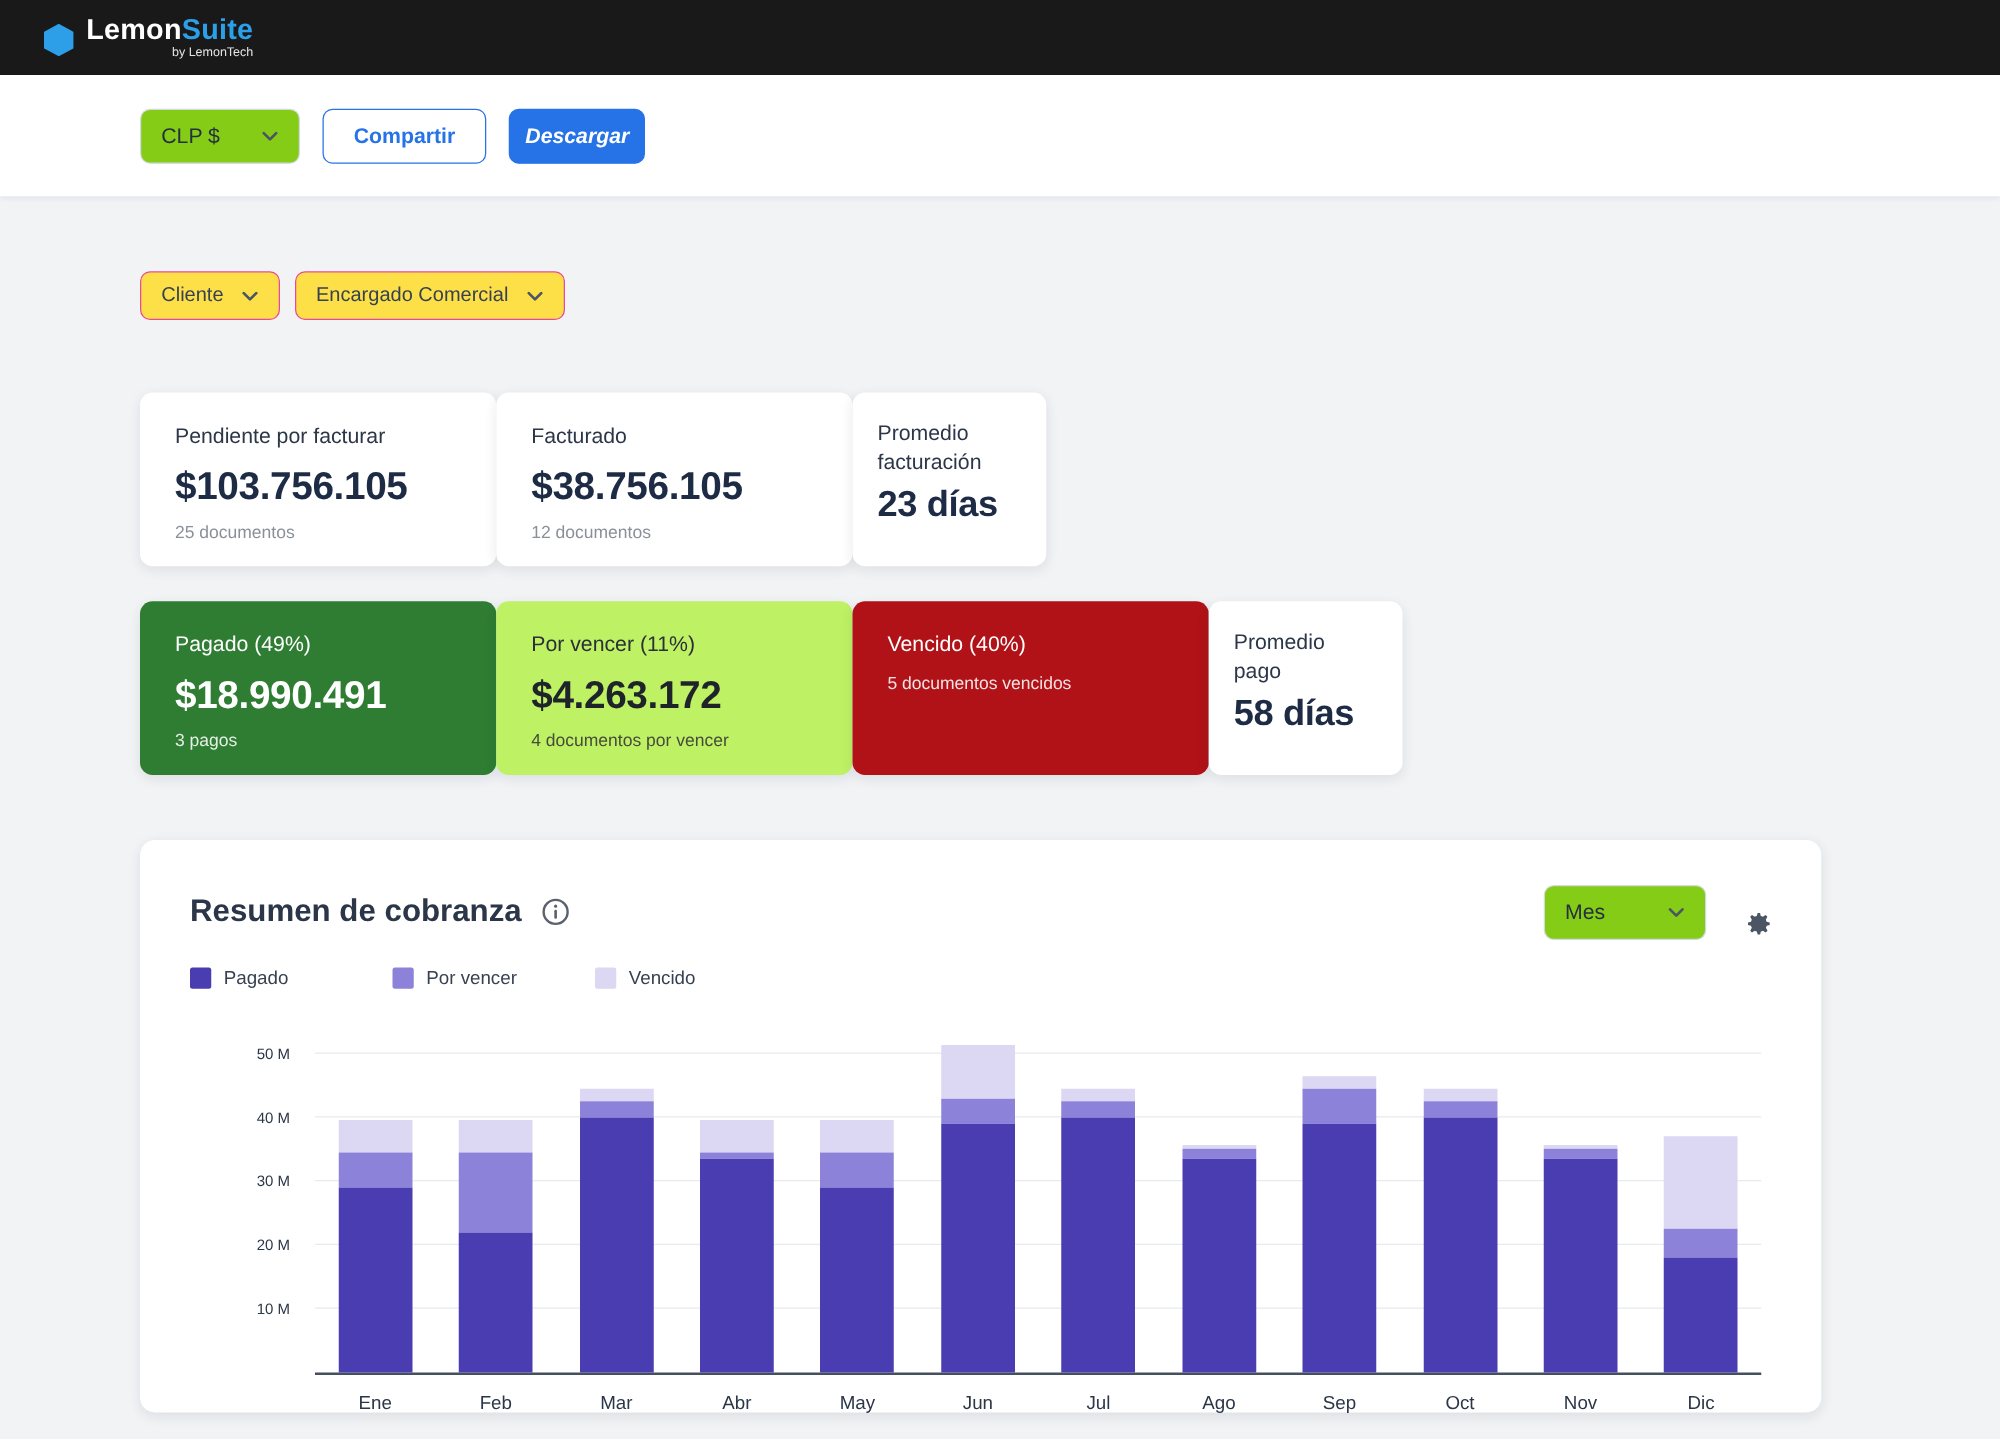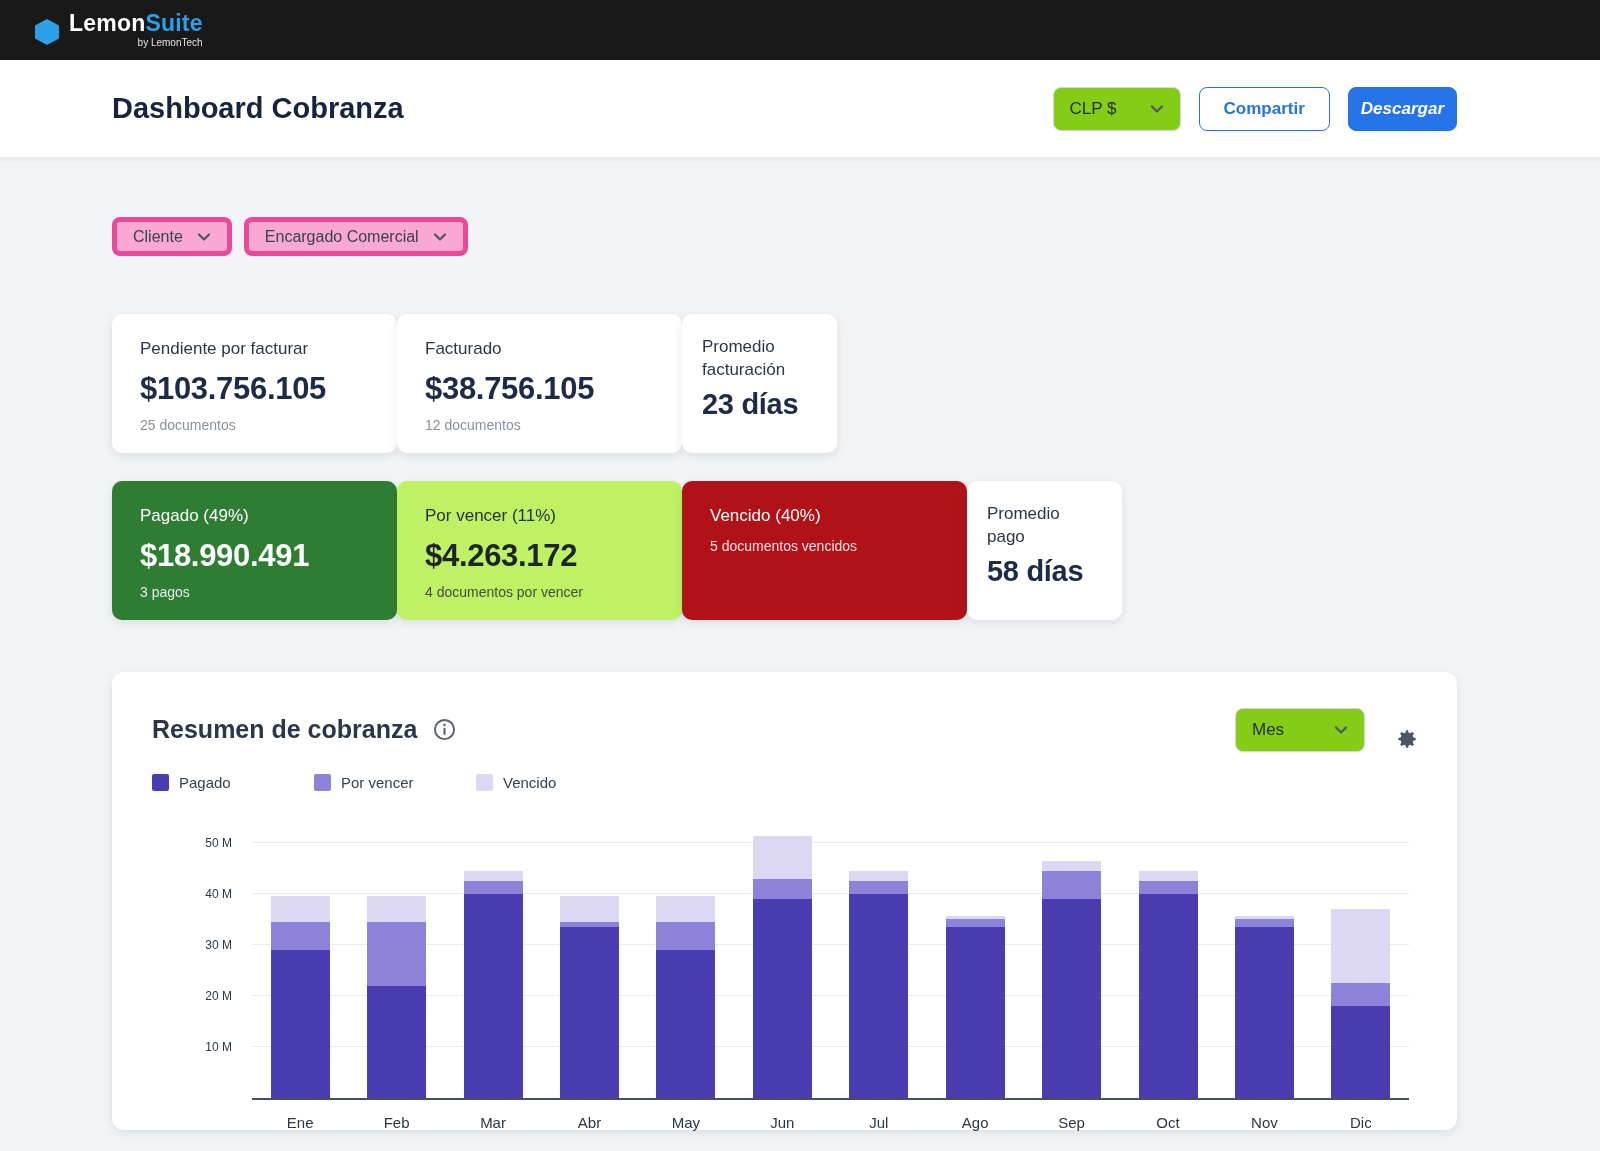--- a/index.html
+++ b/index.html
@@ -44,22 +44,22 @@
   .btn { height:44px; border-radius:8px; font-size:17px; font-weight:bold; cursor:pointer; font-family:inherit; }
   .btn-outline { background:#fff; border:1.5px solid #2673e8; color:#2673e8; padding:0 24px; }
   .btn-primary { background:#2673e8; border:1.5px solid #2673e8; color:#fff; padding:0 12px;font-style:italic; }
 
   
   .content { padding:60px 143px 0 112px; }
 
   .filters { display:flex; gap:12px; margin-bottom:58px; }
   .chip {
     display:flex; align-items:center; height:39px; border-radius:8px;
-    padding:0 16px; font-size:16px; gap:14px; cursor:pointer; background:#f9a8d4;
-    border:5px solid #ec4899; color:#374151;
+    padding:0 16px; font-size:16px; gap:14px; cursor:pointer; background:#fde047;
+    border:1px solid #ec4899; color:#374151;
   }
   .chip-date { background:#bcd3f6; border:1px solid #8db2ec; color:#1c2b4a; }
   .chip .x { font-size:16px; color:#22304a; line-height:1; }
   .chev { width:14px; height:14px; stroke:#4b5563; fill:none; stroke-width:2.2; stroke-linecap:round; stroke-linejoin:round; }
 
   
   .card-row { display:flex; margin-bottom:28px; }
   .card {
     width:285px; min-height:135px; background:#fff; border-radius:10px;
     padding:24px 28px 20px 28px; box-shadow:0 3px 10px rgba(20,30,60,.09);
@@ -122,21 +122,20 @@
       <div class="brand-text">
         <div class="brand-line">
           <span class="brand-a">Lemon</span><span class="brand-b">Suite</span>
         </div>
         <div class="brand-byline">by LemonTech</div>
       </div>
     </div>
   </div>
 
   <div class="header">
-    <div class="page-title">Dashboard Cobranza</div>
     <div class="header-actions">
       <div class="select-box" style="min-width:128px;">
         <span>CLP $</span>
         <svg class="chev" viewBox="0 0 14 14">
             <polyline points="2,4.5 7,9.5 12,4.5"></polyline>
           </svg>
       </div>
       <button class="btn btn-outline">Compartir</button>
       <button class="btn btn-primary">Descargar</button>
     </div>

